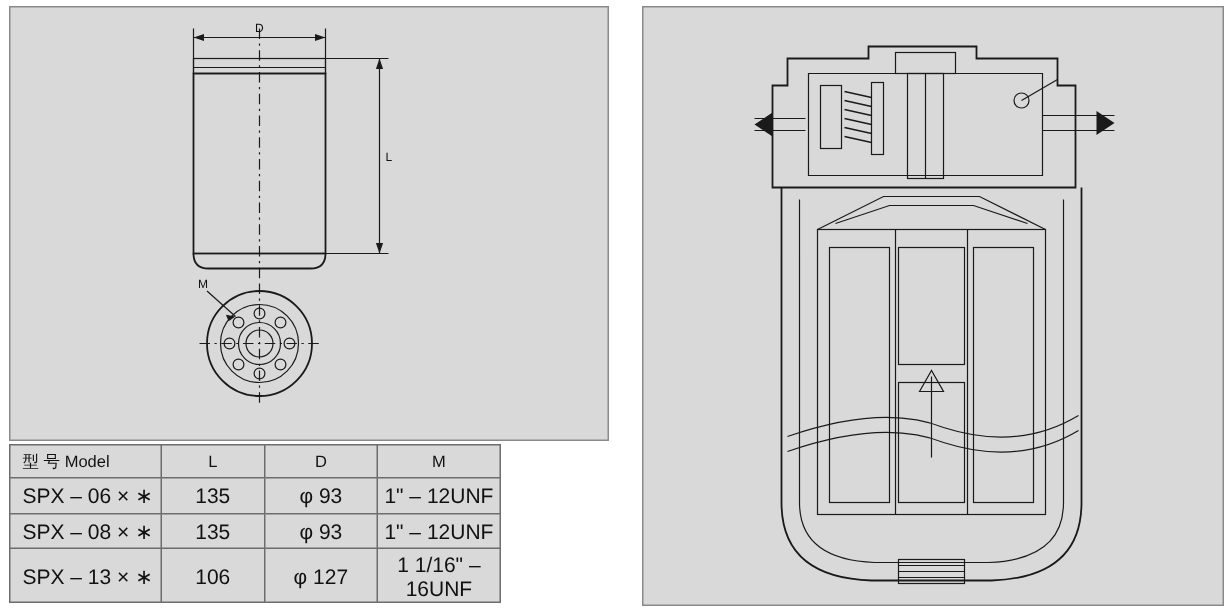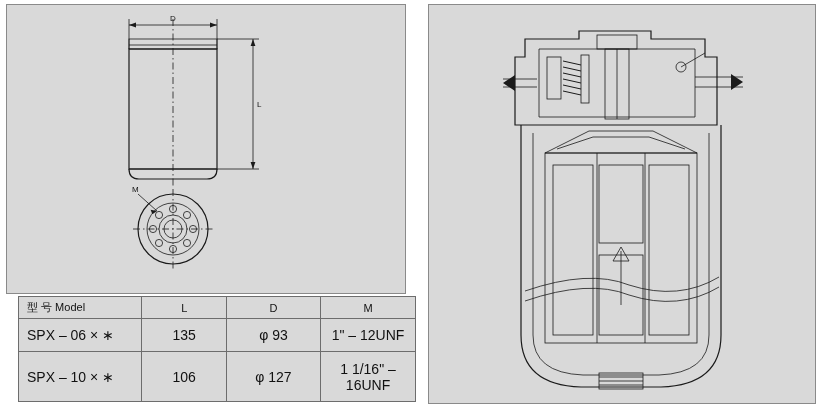--- a/index.html
+++ b/index.html
@@ -6,22 +6,22 @@
   body{width:820px;height:408px;font-family:"Liberation Sans",sans-serif;overflow:hidden;}
   .page{position:relative;width:820px;height:408px;}
 
   
   .left-panel{position:absolute;left:6px;top:4px;width:398px;height:288px;
     background:#d9d9d9;border:1px solid #8a8a8a;}
   .right-panel{position:absolute;left:428px;top:4px;width:386px;height:398px;
     background:#d9d9d9;border:1px solid #8a8a8a;}
 
   
-  .spec-table{position:absolute;left:6px;top:296px;width:398px;height:106px;
-    border-collapse:collapse;background:#d9d9d9;margin-left:12px;}
+  .spec-table{position:absolute;left:6px;top:296px;width:328px;height:106px;
+    border-collapse:collapse;background:#d9d9d9;}
   .spec-table td,.spec-table th{border:1px solid #6d6d6d;font-size:14px;
     color:#111;text-align:center;height:21px;padding:0;font-weight:normal;}
   .spec-table th{font-size:11px;}
   .spec-table .c0{width:118px;text-align:left;padding-left:8px;}
   .spec-table .c1{width:86px;}
   .spec-table .c2{width:96px;}
   .spec-table .c3{width:96px;}
 
   svg{display:block;}
   .ln{stroke:#1a1a1a;fill:none;}
@@ -187,21 +187,27 @@
       </tr>
     </thead>
     <tbody>
       <tr>
         <td class="c0">SPX – 06 × ∗</td>
         <td class="c1">135</td>
         <td class="c2">φ 93</td>
         <td class="c3">1" – 12UNF</td>
       </tr>
       <tr>
-        <td class="c0">SPX – 10 × ∗</td>
+        <td class="c0">SPX – 08 × ∗</td>
+        <td class="c1">135</td>
+        <td class="c2">φ 93</td>
+        <td class="c3">1" – 12UNF</td>
+      </tr>
+      <tr>
+        <td class="c0">SPX – 13 × ∗</td>
         <td class="c1">106</td>
         <td class="c2">φ 127</td>
         <td class="c3">1 1/16" – 16UNF</td>
       </tr>
     </tbody>
   </table>
 
 </div>
 
 </body></html>

